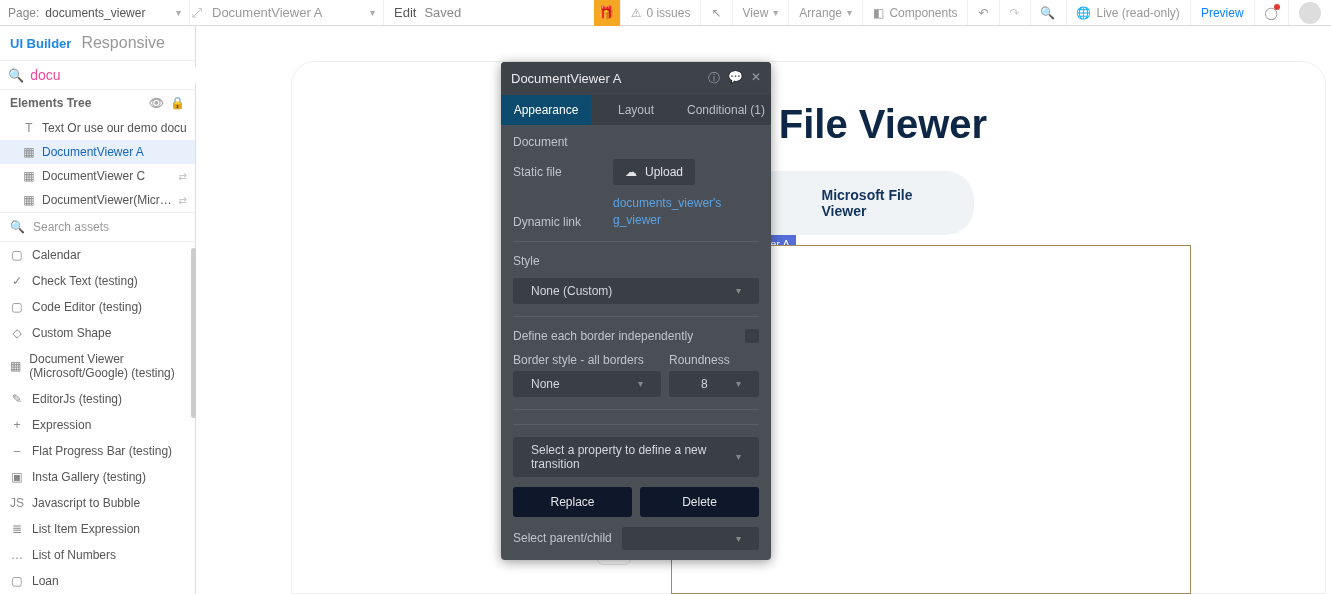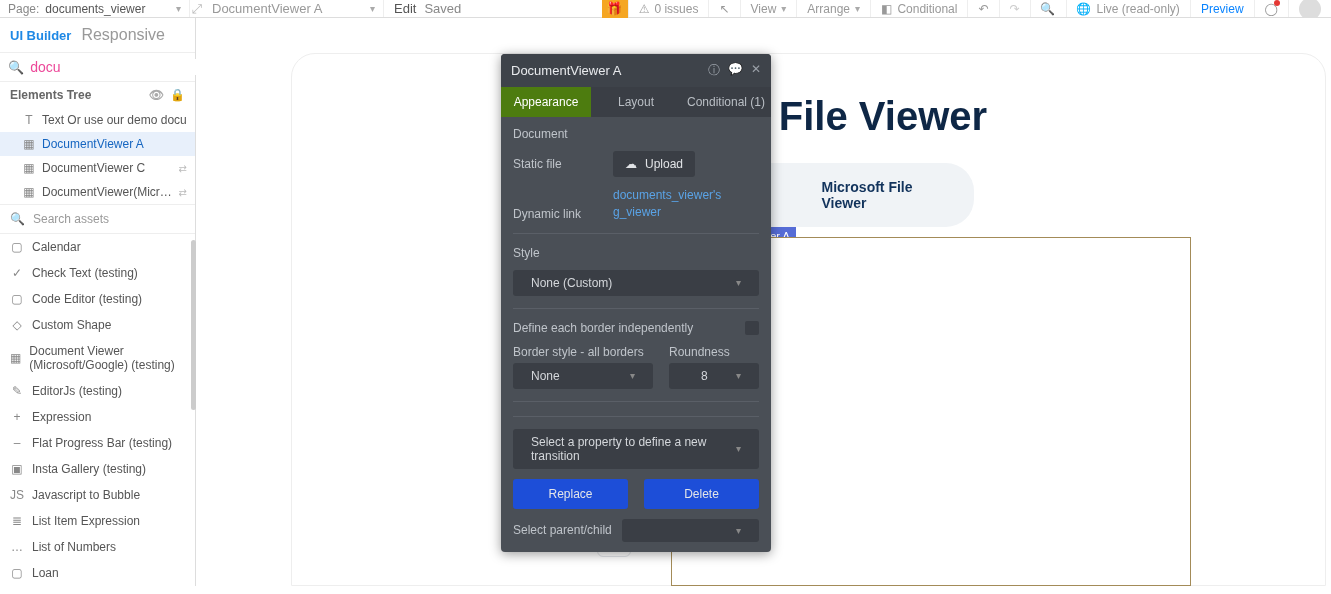--- a/index.html
+++ b/index.html
@@ -1,17 +1,17 @@
 <!DOCTYPE html>
 <html><head>
 <meta charset="utf-8">
 <style>
 *{box-sizing:border-box;margin:0;padding:0;font-family:-apple-system,BlinkMacSystemFont,"Segoe UI",Arial,sans-serif}
 body{width:1331px;height:594px;background:#fff;overflow:hidden;font-size:13px;color:#333}
-.topbar{height:18px;display:flex;align-items:center;border-bottom:1px solid #ddd;background:#fff}
+.topbar{height:26px;display:flex;align-items:center;border-bottom:1px solid #ddd;background:#fff}
 .page-selector{display:flex;align-items:center;gap:6px;padding:0 8px;min-width:190px;height:100%;border-right:1px solid #eee;color:#888;font-size:12px}
 .page-selector .val{color:#555}
 .chev{color:#aaa;font-size:10px;margin-left:auto}
 .hdr-el{display:flex;align-items:center;gap:6px;padding:0 8px;min-width:180px;height:100%;border-right:1px solid #eee;color:#999}
 .hdr-edit{display:flex;align-items:center;gap:8px;padding:0 10px;color:#888}
 .hdr-edit .lbl{color:#555}
 .top-right{margin-left:auto;display:flex;align-items:center;height:100%}
 .tr-item{display:flex;align-items:center;gap:5px;padding:0 10px;height:100%;color:#999;font-size:12px;border-left:1px solid #eee}
 .gift{width:26px;height:26px;background:#f5a623;display:flex;align-items:center;justify-content:center;color:#fff}
 .preview-link{color:#0a84ff;font-size:12px}
@@ -45,32 +45,32 @@
 .radio-box{position:absolute;left:401px;width:34px;height:34px;border:1px solid #e1e4e8;border-radius:6px;display:flex;align-items:center;justify-content:center}
 .radio-box .rc{width:16px;height:16px;border:2px solid #ccc;border-radius:50%}
 .doc-label{position:absolute;left:480px;top:209px;background:#566cd6;color:#fff;font-size:11px;padding:2px 6px;display:flex;align-items:center;gap:4px}
 .doc-frame{position:absolute;left:475px;top:219px;width:520px;bottom:0;border:1px solid #a38b58;background:#fff}
 .propeditor{position:absolute;left:305px;top:36px;width:270px;background:#4a4f56;border-radius:4px;color:#cfd3d8;box-shadow:0 2px 12px rgba(0,0,0,.4);font-size:12px}
 .pe-header{display:flex;align-items:center;padding:8px 10px;background:#3e434a;border-radius:4px 4px 0 0}
 .pe-header .t{color:#e8eaed;font-size:13px}
 .pe-header .icons{margin-left:auto;display:flex;gap:8px;color:#9aa0a8}
 .pe-tabs{display:flex;background:#3a3e45}
 .pe-tab{flex:1;text-align:center;padding:8px 0;color:#b9bec4;font-size:12px}
-.pe-tab.active{background:#4d7c0f;color:#fff}
+.pe-tab.active{background:#0c4a6e;color:#fff}
 .pe-body{padding:10px 12px;display:flex;flex-direction:column;gap:10px}
 .pe-row{display:flex;align-items:center;gap:10px}
 .pe-label{color:#bfc4ca;font-size:12px;min-width:90px}
 .upload-btn{background:#3a3e45;border-radius:3px;padding:6px 12px;display:flex;align-items:center;gap:8px;color:#e1e3e6}
 .dyn-link{color:#5aa3e6;line-height:1.4}
 .pe-select{background:#3a3e45;border-radius:3px;padding:6px 18px;color:#d4d7db;display:flex;align-items:center}
 .pe-select .chev{color:#888;margin-left:auto}
-.pe-half{display:flex;gap:16px}
+.pe-half{display:flex;gap:8px}
 .pe-half>div{flex:1}
 .pe-val{color:#9ea3a9;font-size:11px}
-.pe-btn{background:#1d4ed8;border-radius:3px;padding:8px;text-align:center;color:#e3e5e8}
+.pe-btn{background:#0f172a;border-radius:3px;padding:8px;text-align:center;color:#e3e5e8}
 .chk{width:14px;height:14px;background:#3a3e45;border-radius:2px}
 hr.pe-hr{border:none;border-top:1px solid #5a5f67;margin:2px 0}
 </style>
 </head>
 <body>
 
 <div class="topbar">
   <div class="page-selector">
     <span>Page:</span>
     <span class="val">documents_viewer</span>
@@ -97,21 +97,21 @@
     <div class="tr-item">
       <span>View</span>
         <span class="chev">▾</span>
     </div>
     <div class="tr-item">
       <span>Arrange</span>
         <span class="chev">▾</span>
     </div>
     <div class="tr-item">
       <span>◧</span>
-      <span>Conditional</span>
+      <span>Components</span>
     </div>
     <div class="tr-item">
         <span>↶</span>
       </div>
     <div class="tr-item">
         <span style="color:#ccc">↷</span>
       </div>
     <div class="tr-item">
         <span>🔍</span>
       </div>

